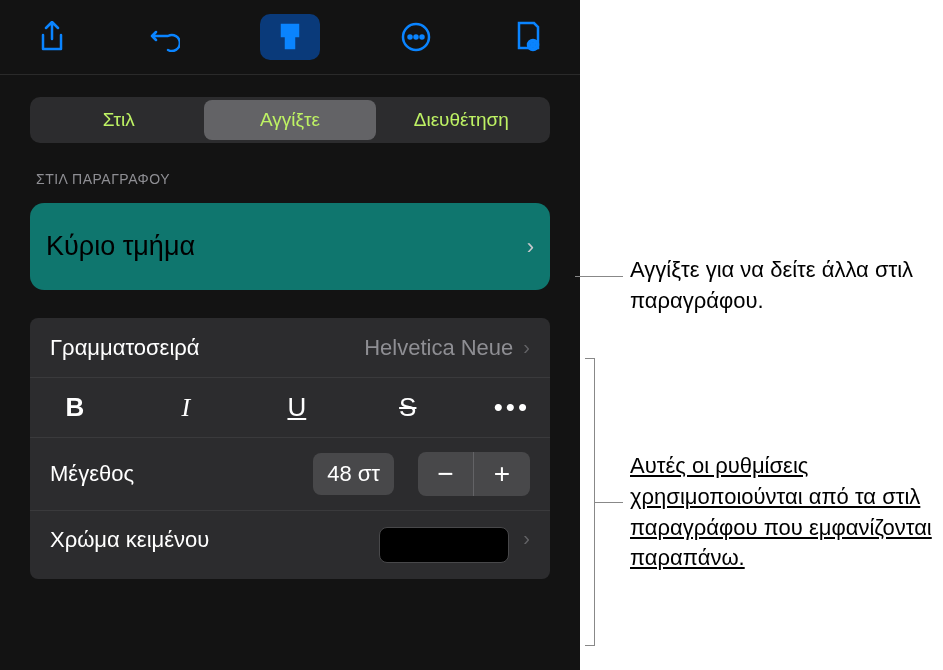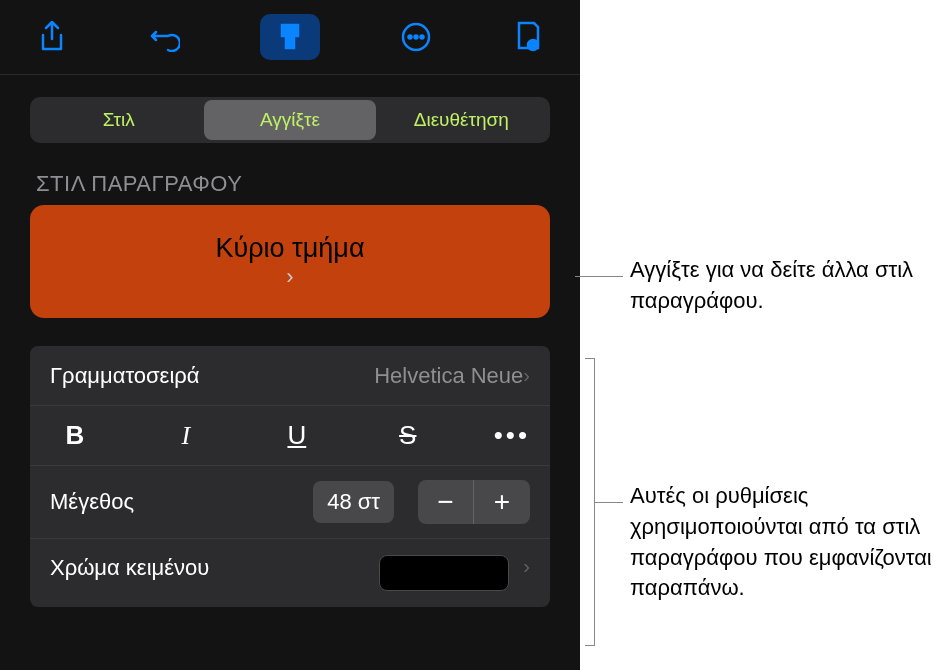--- a/index.html
+++ b/index.html
@@ -80,37 +80,36 @@
       border-radius: 8px;
       cursor: pointer;
     }
     
     .segment.active {
       background: #636366;
     }
     
     .section-label {
       color: #8e8e93;
-      font-size: 22px;
+      font-size: 14px;
       text-transform: uppercase;
       letter-spacing: 0.5px;
-      margin-bottom: 8px;
+      margin-bottom: 16px;
       padding-left: 6px;
     }
     
     .para-style-row {
-      background: #c2410c;
+      background: #0f766e;
       border-radius: 14px;
       padding: 28px 16px;
       display: flex;
       align-items: center;
       justify-content: space-between;
       margin-bottom: 28px;
       cursor: pointer;
-      flex-direction: column;
     }
     
     .para-style-label {
       font-size: 27px;
       color: #000;
     }
     
     .chevron {
       color: #c7c7cc;
       font-size: 22px;
@@ -136,20 +135,21 @@
     
     .setting-label {
       color: #fff;
       font-size: 22px;
       flex: 1;
     }
     
     .setting-value {
       color: #8e8e93;
       font-size: 22px;
+      margin-right: 10px;
     }
     
     .chevron-dark {
       color: #636366;
       font-size: 20px;
     }
     
     .format-buttons {
       display: flex;
       justify-content: space-between;
@@ -255,21 +255,22 @@
     .callout {
       position: absolute;
       left: 50px;
     }
     
     .callout-1 {
       top: 255px;
     }
     
     .callout-2 {
-      top: 481px;
+      top: 451px;
+      text-decoration: underline;
     }
     
     .leader {
       position: absolute;
       border-top: 1.5px solid #888;
     }
     
     .bracket {
       position: absolute;
       border-right: 1.5px solid #888;

